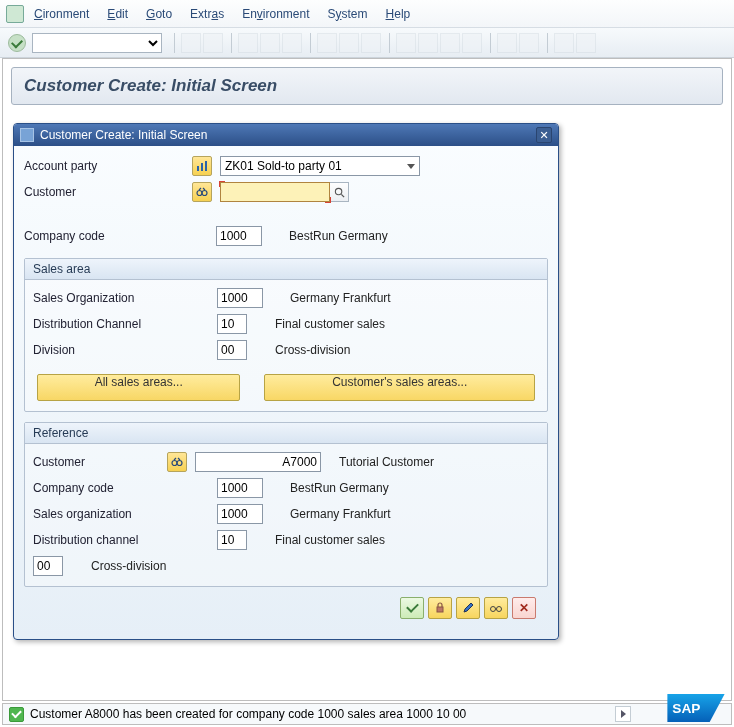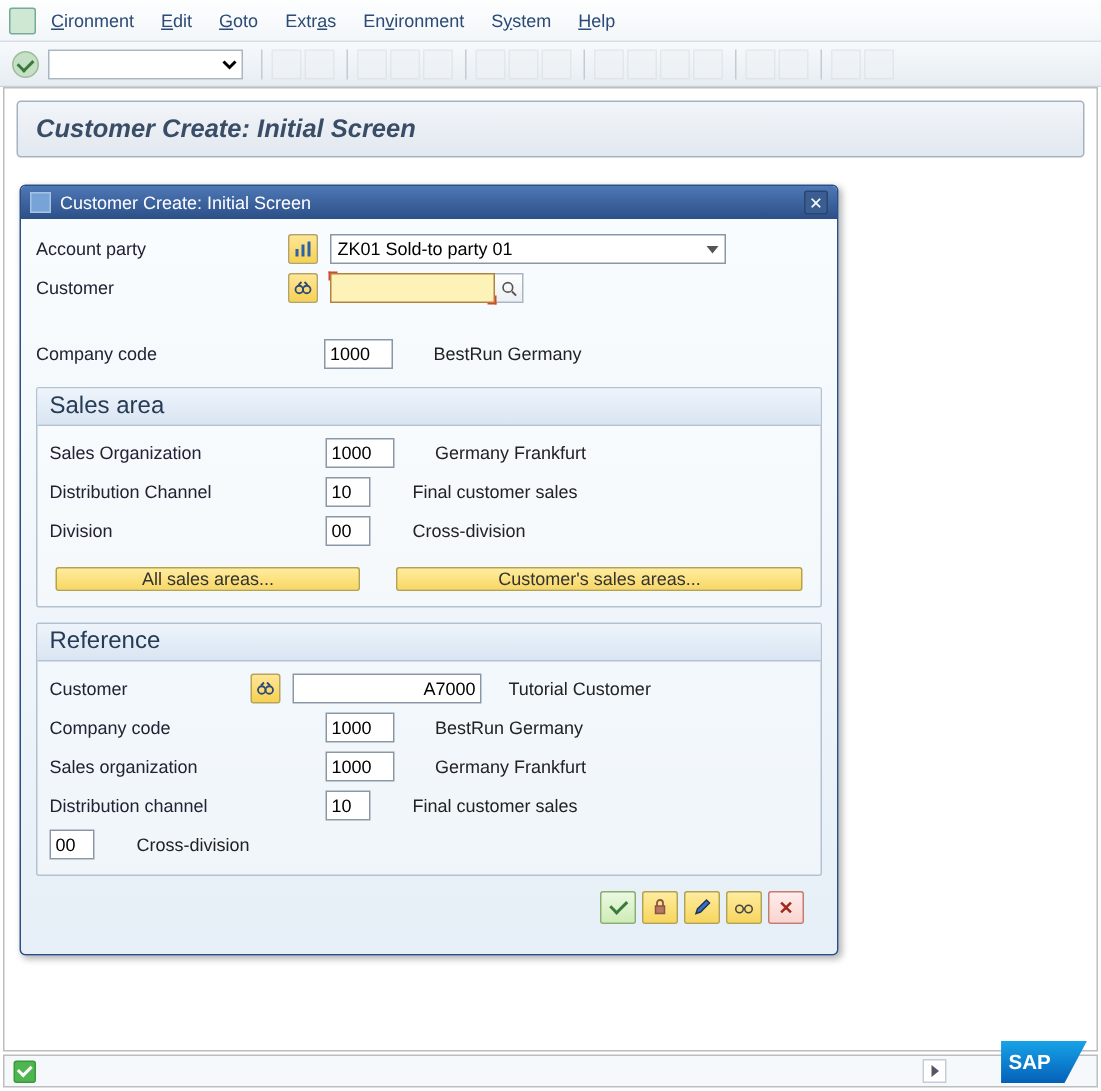--- a/index.html
+++ b/index.html
@@ -30,36 +30,36 @@
   .dialog-titlebar { height: 22px; background: linear-gradient(#4e78b6, #2c4f87); color: #fff; display: flex; align-items: center; padding: 0 6px; border-top-left-radius: 3px; border-top-right-radius: 3px; }
   .dialog-title-icon { width: 14px; height: 14px; border: 1px solid #a6c3e5; background: #78a3d6; margin-right: 6px; }
   .dialog-title { flex: 1; font-size: 12px; }
   .dialog-close { width: 16px; height: 16px; background: #3b5e92; border: 1px solid #2a4570; color: #fff; display: flex; align-items: center; justify-content: center; font-size: 11px; border-radius: 2px; cursor: pointer; }
   .dialog-body { padding: 8px 10px 10px 10px; }
 
   .row { display: flex; align-items: center; height: 24px; margin-bottom: 2px; }
   .label { width: 168px; color: #223; }
   .iconbtn { width: 20px; height: 20px; border: 1px solid #b6a45c; background: linear-gradient(#ffe697, #f6d152); border-radius: 2px; margin-right: 4px; display: flex; align-items: center; justify-content: center; }
   .iconbtn svg { width: 12px; height: 12px; }
-  .dropdown { width: 264px; height: 20px; border: 1px solid #8a97a6; background: #fff; padding: 0 4px; display: flex; align-items: center; justify-content: space-between; }
+  .dropdown { width: 200px; height: 20px; border: 1px solid #8a97a6; background: #fff; padding: 0 4px; display: flex; align-items: center; justify-content: space-between; }
   .dropdown-arrow { width: 0; height: 0; border-left: 4px solid transparent; border-right: 4px solid transparent; border-top: 5px solid #555; }
   .textinput { height: 20px; border: 1px solid #8a97a6; background: #fff; padding: 0 3px; font-family: inherit; font-size: 12px; }
   .textinput.req { background: #fdf2b8; border: 1px solid #b0843f; position: relative; }
   .req-mark { position: absolute; width: 6px; height: 6px; border: 1.5px solid #d64334; }
   .req-tl { top: -1px; left: -1px; border-right: none; border-bottom: none; }
   .req-br { bottom: -1px; right: -1px; border-left: none; border-top: none; }
   .req-wrap { position: relative; display: inline-block; }
   .searchbtn { width: 20px; height: 20px; border: 1px solid #a9b5c1; background: linear-gradient(#fefefe,#eceff3); margin-left: -1px; display: flex; align-items: center; justify-content: center; }
   .desc { margin-left: 27px; color: #222; }
 
   .groupbox { border: 1px solid #b4c1d1; border-radius: 2px; margin-top: 10px; background: rgba(255,255,255,0.35); }
-  .groupbox-title { background: linear-gradient(#eef4fb,#d9e5f2); padding: 3px 8px; font-size: 16px; color: #263b55; border-bottom: 1px solid #b4c1d1; }
+  .groupbox-title { background: linear-gradient(#eef4fb,#d9e5f2); padding: 3px 8px; font-size: 12px; color: #263b55; border-bottom: 1px solid #b4c1d1; }
   .groupbox-body { padding: 6px 8px; }
 
-  .bigbtn { height: 16px; background: linear-gradient(#ffec9e,#f8d765); border: 1px solid #b7a345; border-radius: 2px; display: flex; align-items: flex-start; justify-content: center; color: #333; cursor: pointer; }
+  .bigbtn { height: 27px; background: linear-gradient(#ffec9e,#f8d765); border: 1px solid #b7a345; border-radius: 2px; display: flex; align-items: flex-start; justify-content: center; color: #333; cursor: pointer; }
   .btnrow { display: flex; gap: 24px; margin: 12px 4px 4px 4px; }
   .btnrow .bigbtn { flex: 1; }
 
   .dialog-footer { display: flex; justify-content: flex-end; gap: 4px; padding: 10px 12px; }
   .footbtn { width: 24px; height: 22px; border: 1px solid #b7a345; background: linear-gradient(#ffec9e,#f7d55e); border-radius: 2px; display: flex; align-items: center; justify-content: center; cursor: pointer; }
   .footbtn.cancel { background: linear-gradient(#ffeceb,#f9d5d0); border-color: #c97a6e; color: #a02a1e; font-weight: bold; }
   .footbtn.ok { background: linear-gradient(#ebf9e2,#cdebb7); border-color: #8aaf6c; }
   .footbtn.ok::after { content: ""; width: 9px; height: 5px; border: 2px solid #3a7a3a; border-top: none; border-right: none; transform: rotate(-45deg); margin-top:-3px; }
 
   
@@ -260,20 +260,21 @@
         </div>
         <div class="footbtn cancel">✕</div>
       </div>
 
     </div>
   </div>
 </div>
 
 <div class="statusbar">
   <div class="status-icon"></div>
+  <span>Customer A8000 has been created for company code 1000 sales area 1000 10 00</span>
   <div class="status-arrow"></div>
   <svg class="sap-logo" viewBox="0 0 92 45">
     <path d="M0 0 H92 L68 45 H0 Z" fill="url(#g)"></path>
     <defs>
         <linearGradient id="g" x1="0" y1="0" x2="0" y2="1">
           <stop offset="0" stop-color="#17a3e8"></stop>
           <stop offset="1" stop-color="#0560b8"></stop>
         </linearGradient>
       </defs>
     <text x="8" y="30" fill="#fff" font-family="Arial" font-weight="bold" font-size="22">SAP</text>

